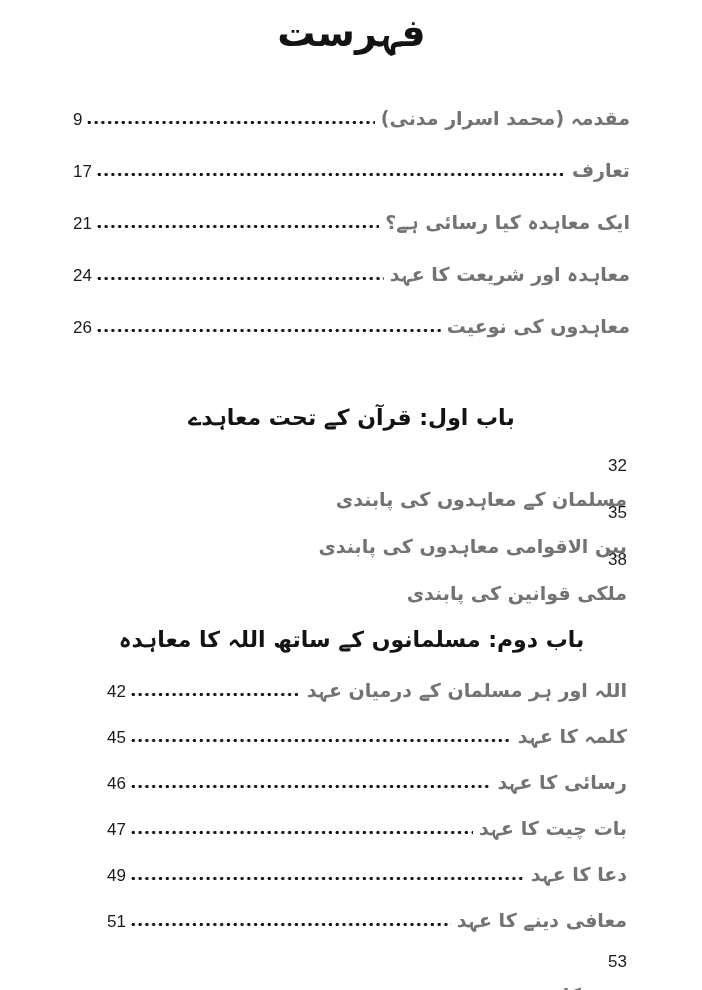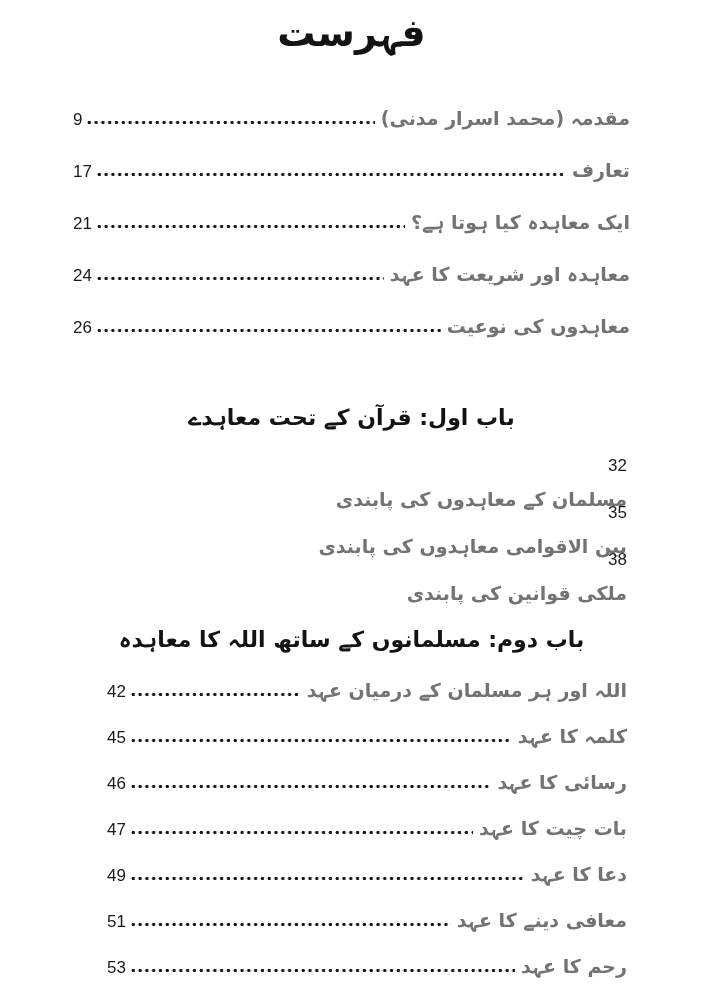--- a/index.html
+++ b/index.html
@@ -72,21 +72,21 @@
     font-size: 22px;
     line-height: 32px;
     margin: 0;
   }
   .heading-1 { margin: 62px 0 20px 0; }
   .heading-2 { margin: 46px 0 18px 0; }
 
   .sec1 .toc-row { margin-bottom: 17px; margin-left: 34px; margin-right: 3px; flex-direction: column; }
   .sec1 .toc-row:last-child { margin-bottom: 0; }
   .sec2 .toc-row { margin-bottom: 16px; margin-left: 34px; margin-right: 3px; }
-  .sec2 .toc-row:last-child { margin-bottom: 0; }
+  .sec2 .toc-row:last-child { margin-bottom: 0; flex-direction: column; }
 </style>
 </head>
 <body>
 
 <div class="page">
 
   <h1 class="doc-title">فہرست</h1>
 
   <div class="front">
     <div class="toc-row">
@@ -95,21 +95,21 @@
       <span class="entry-title" dir="rtl">مقدمہ (محمد اسرار مدنی)</span>
     </div>
     <div class="toc-row">
       <span class="page-num">17</span>
       <span class="leader"></span>
       <span class="entry-title" dir="rtl">تعارف</span>
     </div>
     <div class="toc-row">
       <span class="page-num">21</span>
       <span class="leader"></span>
-      <span class="entry-title" dir="rtl">ایک معاہدہ کیا ہوتا ہے؟</span>
+      <span class="entry-title" dir="rtl">ایک معاہدہ کیا رسائی ہے؟</span>
     </div>
     <div class="toc-row">
       <span class="page-num">24</span>
       <span class="leader"></span>
       <span class="entry-title" dir="rtl">معاہدہ اور شریعت کا عہد</span>
     </div>
     <div class="toc-row">
       <span class="page-num">26</span>
       <span class="leader"></span>
       <span class="entry-title" dir="rtl">معاہدوں کی نوعیت</span>

